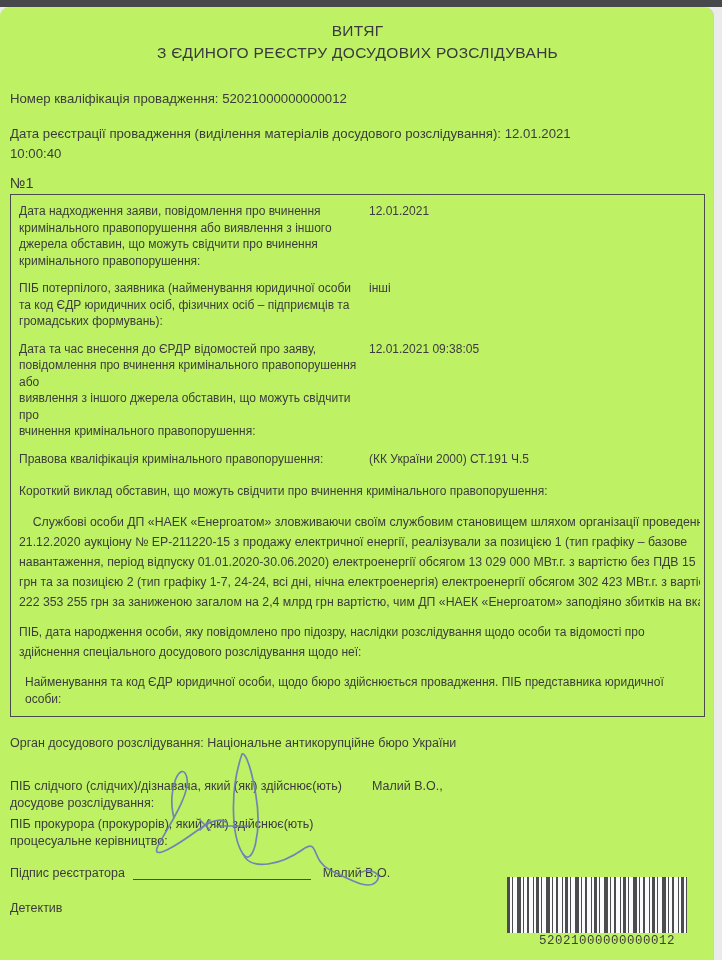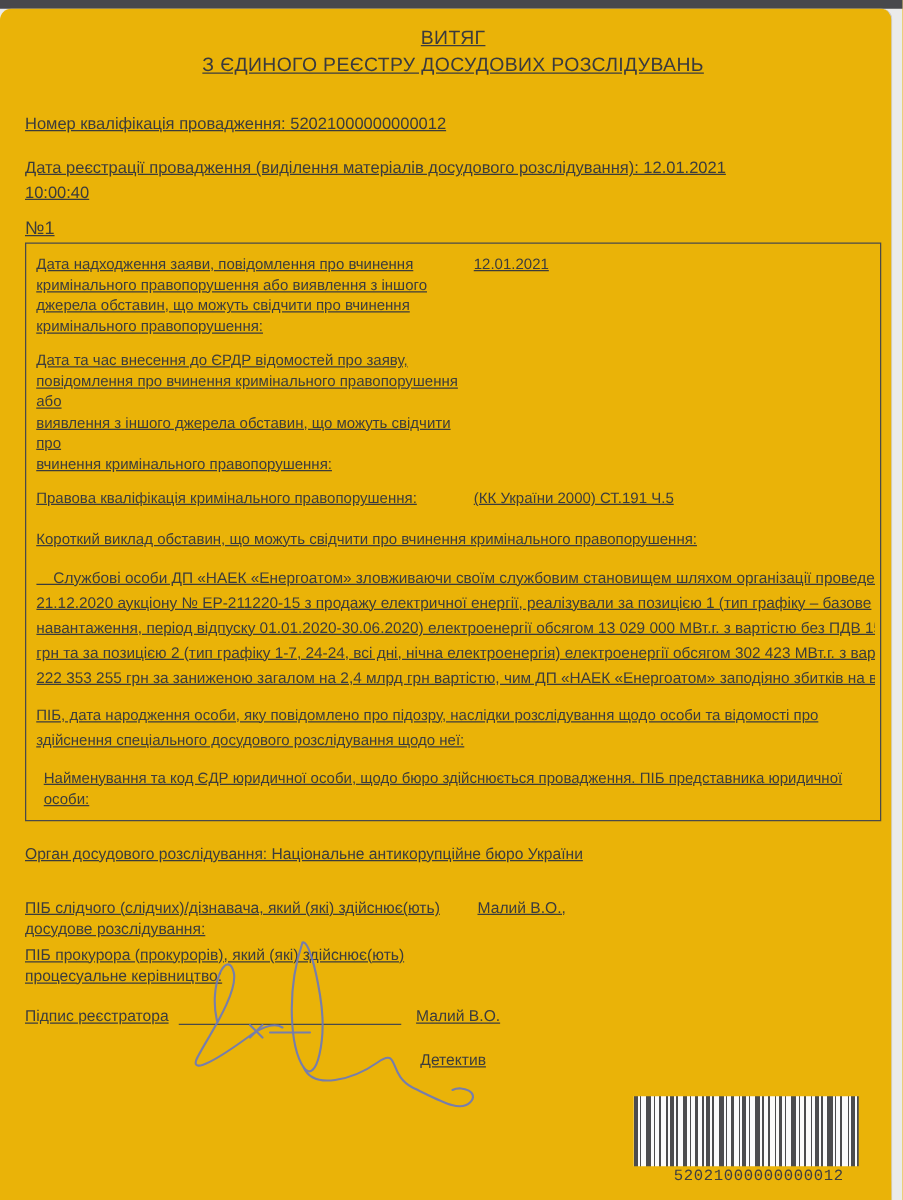--- a/index.html
+++ b/index.html
@@ -8,25 +8,24 @@
     background: #ebebeb;
     font-family: "Liberation Sans", sans-serif;
     color: #3c3c3c;
   }
   .top-strip {
     position: absolute; left: 0; top: 0; width: 722px; height: 7px;
     background: #48484c;
   }
   .page {
     position: absolute; left: 0; top: 7px; width: 714px; height: 953px;
-    background: #eab308;
+    background: #bef264;
     border-radius: 9px 9px 0 0;
     border-right: 1px solid #cfcfcf;
-    padding: 13px 8px 0 20px;
-    text-decoration: underline;
+    padding: 13px 8px 0 10px;
   }
   .title { text-align: center; font-size: 15.5px; line-height: 22px; color: #3a3a3e; letter-spacing: .3px; }
   .meta { font-size: 13.2px; line-height: 20px; white-space: pre-line; }
   .meta-number { margin-top: 25px; }
   .meta-reg { margin-top: 15px; }
   .record-no { margin-top: 11px; font-size: 14.5px; }
   .box {
     margin-top: 3px;
     border: 1.5px solid #4a4a4a;
     padding: 8px 4px 8px 8px;
@@ -45,21 +44,21 @@
   .body-line { font-size: 12.5px; line-height: 17px; }
   .org-line { margin-top: 18px; }
   .footer-row { display: flex; margin-top: 26px; }
   .footer-row.prosecutor { margin-top: 4px; }
   .footer-label { flex: 0 0 362px; font-size: 12.5px; line-height: 17px; white-space: pre-line; }
   .footer-value { font-size: 12.5px; line-height: 17px; }
   .sig-row { display: flex; align-items: flex-end; margin-top: 16px; }
   .sig-label { font-size: 12.5px; }
   .sig-line { width: 178px; margin-left: 8px; border-bottom: 1.2px solid #4a4a4a; height: 14px; }
   .sig-name { margin-left: 12px; font-size: 12.5px; text-align: center; }
-  .detective { margin-top: 20px; text-align: center; }
+  .detective { margin-top: 20px; }
   .signature-svg { position: absolute; left: 140px; top: 733px; pointer-events: none; }
   .barcode-wrap { position: absolute; right: 6px; bottom: 12px; width: 200px; text-align: center; }
   .barcode-bars {
     width: 180px; height: 56px;
     background: repeating-linear-gradient(90deg,
       #4c4c4e 0 3px, #fbfbfb 3px 5px,
       #4c4c4e 5px 6px, #fbfbfb 6px 10px,
       #4c4c4e 10px 14px, #fbfbfb 14px 16px,
       #4c4c4e 16px 17px, #fbfbfb 17px 20px,
       #4c4c4e 20px 22px, #fbfbfb 22px 26px,
@@ -92,26 +91,33 @@
   <div class="box">
 
     <div class="row">
       <div class="row-label">Дата надходження заяви, повідомлення про вчинення
 кримінального правопорушення або виявлення з іншого
 джерела обставин, що можуть свідчити про вчинення
 кримінального правопорушення:</div>
       <div class="row-value">12.01.2021</div>
     </div>
 
+    <div class="row">
+      <div class="row-label">ПІБ потерпілого, заявника (найменування юридичної особи
+та код ЄДР юридичних осіб, фізичних осіб – підприємців та
+громадських формувань):</div>
+      <div class="row-value">інші</div>
+    </div>
 
     <div class="row">
       <div class="row-label">Дата та час внесення до ЄРДР відомостей про заяву,
 повідомлення про вчинення кримінального правопорушення або
 виявлення з іншого джерела обставин, що можуть свідчити про
 вчинення кримінального правопорушення:</div>
+      <div class="row-value">12.01.2021 09:38:05</div>
     </div>
 
     <div class="row">
       <div class="row-label">Правова кваліфікація кримінального правопорушення:</div>
       <div class="row-value">(КК України 2000) СТ.191 Ч.5</div>
     </div>
 
     <div class="summary-label">Короткий виклад обставин, що можуть свідчити про вчинення кримінального правопорушення:</div>
 
     <div class="summary-text">    Службові особи ДП «НАЕК «Енергоатом» зловживаючи своїм службовим становищем шляхом організації проведення

